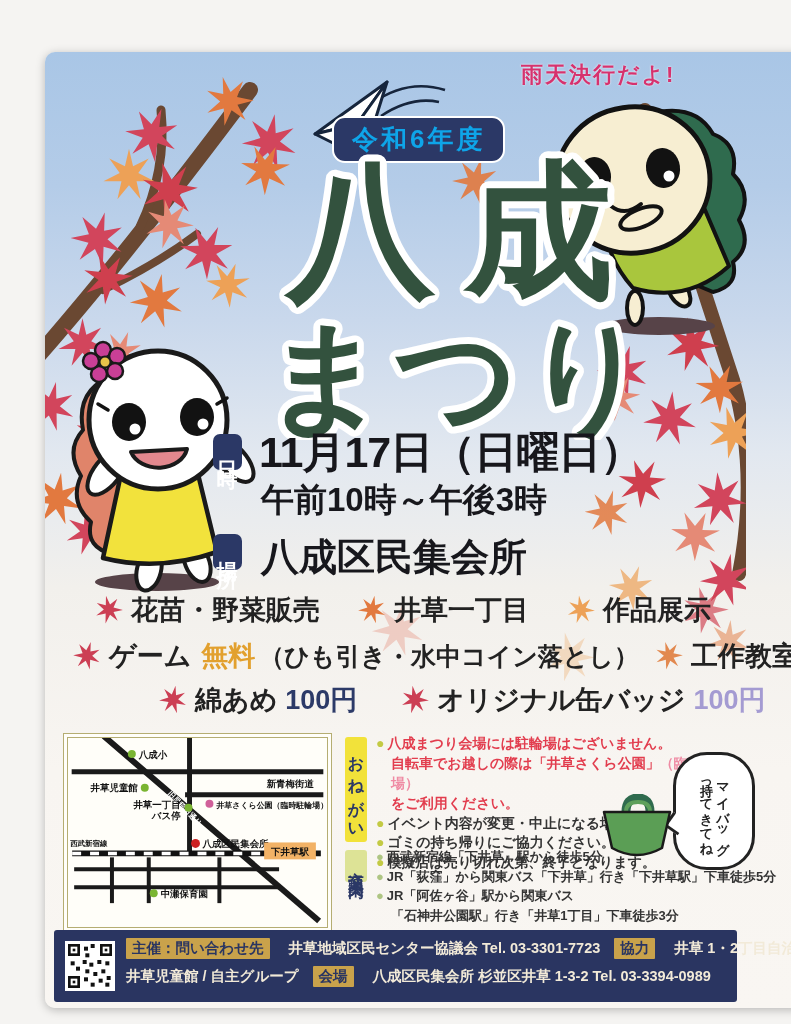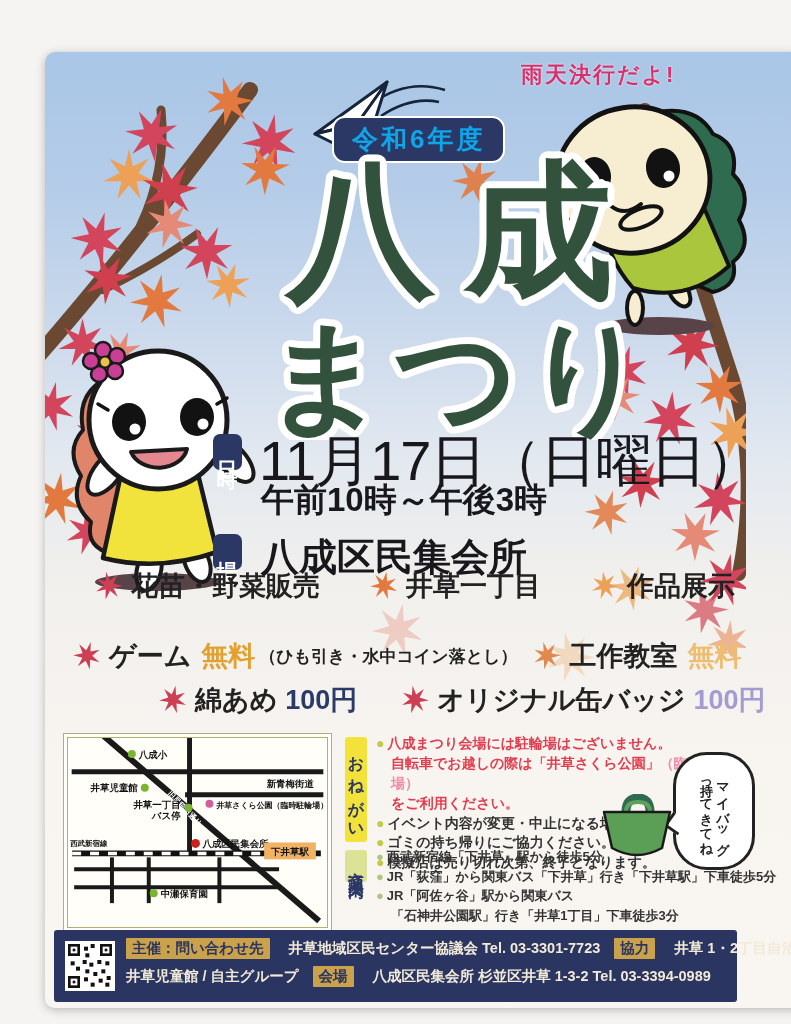--- a/index.html
+++ b/index.html
@@ -35,29 +35,29 @@
     font-weight:bold;fill:#33523e;stroke:#fff;stroke-width:14px;
     paint-order:stroke;stroke-linejoin:round;
   }
 
   .v-badge{
     position:absolute;z-index:3;background:#2b3866;color:#fff;
     writing-mode:vertical-rl;text-orientation:upright;
     font-size:21px;font-weight:800;letter-spacing:8px;
     padding:10px 4px;border-radius:7px;line-height:1;
   }
-  .date-line{position:absolute;left:214px;top:372px;z-index:3;font-size:56px;font-weight:400;color:#17171c;white-space:nowrap;letter-spacing:-1px;}
+  .date-line{position:absolute;left:214px;top:372px;z-index:3;font-size:43px;font-weight:700;color:#17171c;white-space:nowrap;letter-spacing:-1px;}
   .time-line{position:absolute;left:216px;top:426px;z-index:3;font-size:33px;font-weight:900;color:#17171c;white-space:nowrap;}
   .place-line{position:absolute;left:216px;top:480px;z-index:3;font-size:38px;font-weight:900;color:#17171c;white-space:nowrap;}
 
   .attr-row{position:absolute;z-index:3;display:flex;align-items:center;white-space:nowrap;font-weight:900;color:#222;}
   .attr-row .leaf-ic{width:32px;height:34px;margin:0 6px 0 0;flex:0 0 auto;}
   .attr-item{display:flex;align-items:center;}
   .t27{font-size:27px;}
-  .note{font-size:17px;font-weight:800;margin-left:4px;}
+  .note{font-size:25px;font-weight:800;margin-left:4px;}
   .free{color:#e2a02e;margin-left:10px;}
   .free2{color:#edbd72;margin-left:10px;}
   .price-navy{color:#2c3a68;margin-left:8px;}
   .price-purple{color:#a49bd2;margin-left:8px;}
 
   .map-box{
     position:absolute;left:18px;top:681px;width:269px;height:199px;z-index:3;
     background:#fffef9;border:1px solid #b5ad72;padding:3px;box-sizing:border-box;
   }
   .map-inner{width:100%;height:100%;border:1px solid #b5ad72;box-sizing:border-box;position:relative;}
@@ -225,21 +225,21 @@
   <div class="place-line">八成区民集会所</div>
 
   <svg width="0" height="0" style="position:absolute">
       <defs>
     <symbol id="leaf2" viewBox="0 0 100 110">
       <polygon points="50,8 57,38 84,25 66,50 94,64 63,64 70,95 50,71 30,95 37,64 6,64 34,50 16,25 43,38"></polygon>
     </symbol>
   </defs>
     </svg>
 
-  <div class="attr-row t27" style="left:48px;top:516px;gap:48px;">
+  <div class="attr-row t27" style="left:48px;top:540px;gap:36px;">
     <span class="attr-item">
       <svg class="leaf-ic" viewBox="0 0 100 110">
           <use href="#leaf2" fill="#cc3f54" transform="rotate(-12 50 55)"></use>
         </svg>
       <span>花苗・野菜販売</span>
     </span>
     <span class="attr-item">
       <svg class="leaf-ic" viewBox="0 0 100 110">
           <use href="#leaf2" fill="#e2793f" transform="rotate(10 50 55)"></use>
         </svg>

